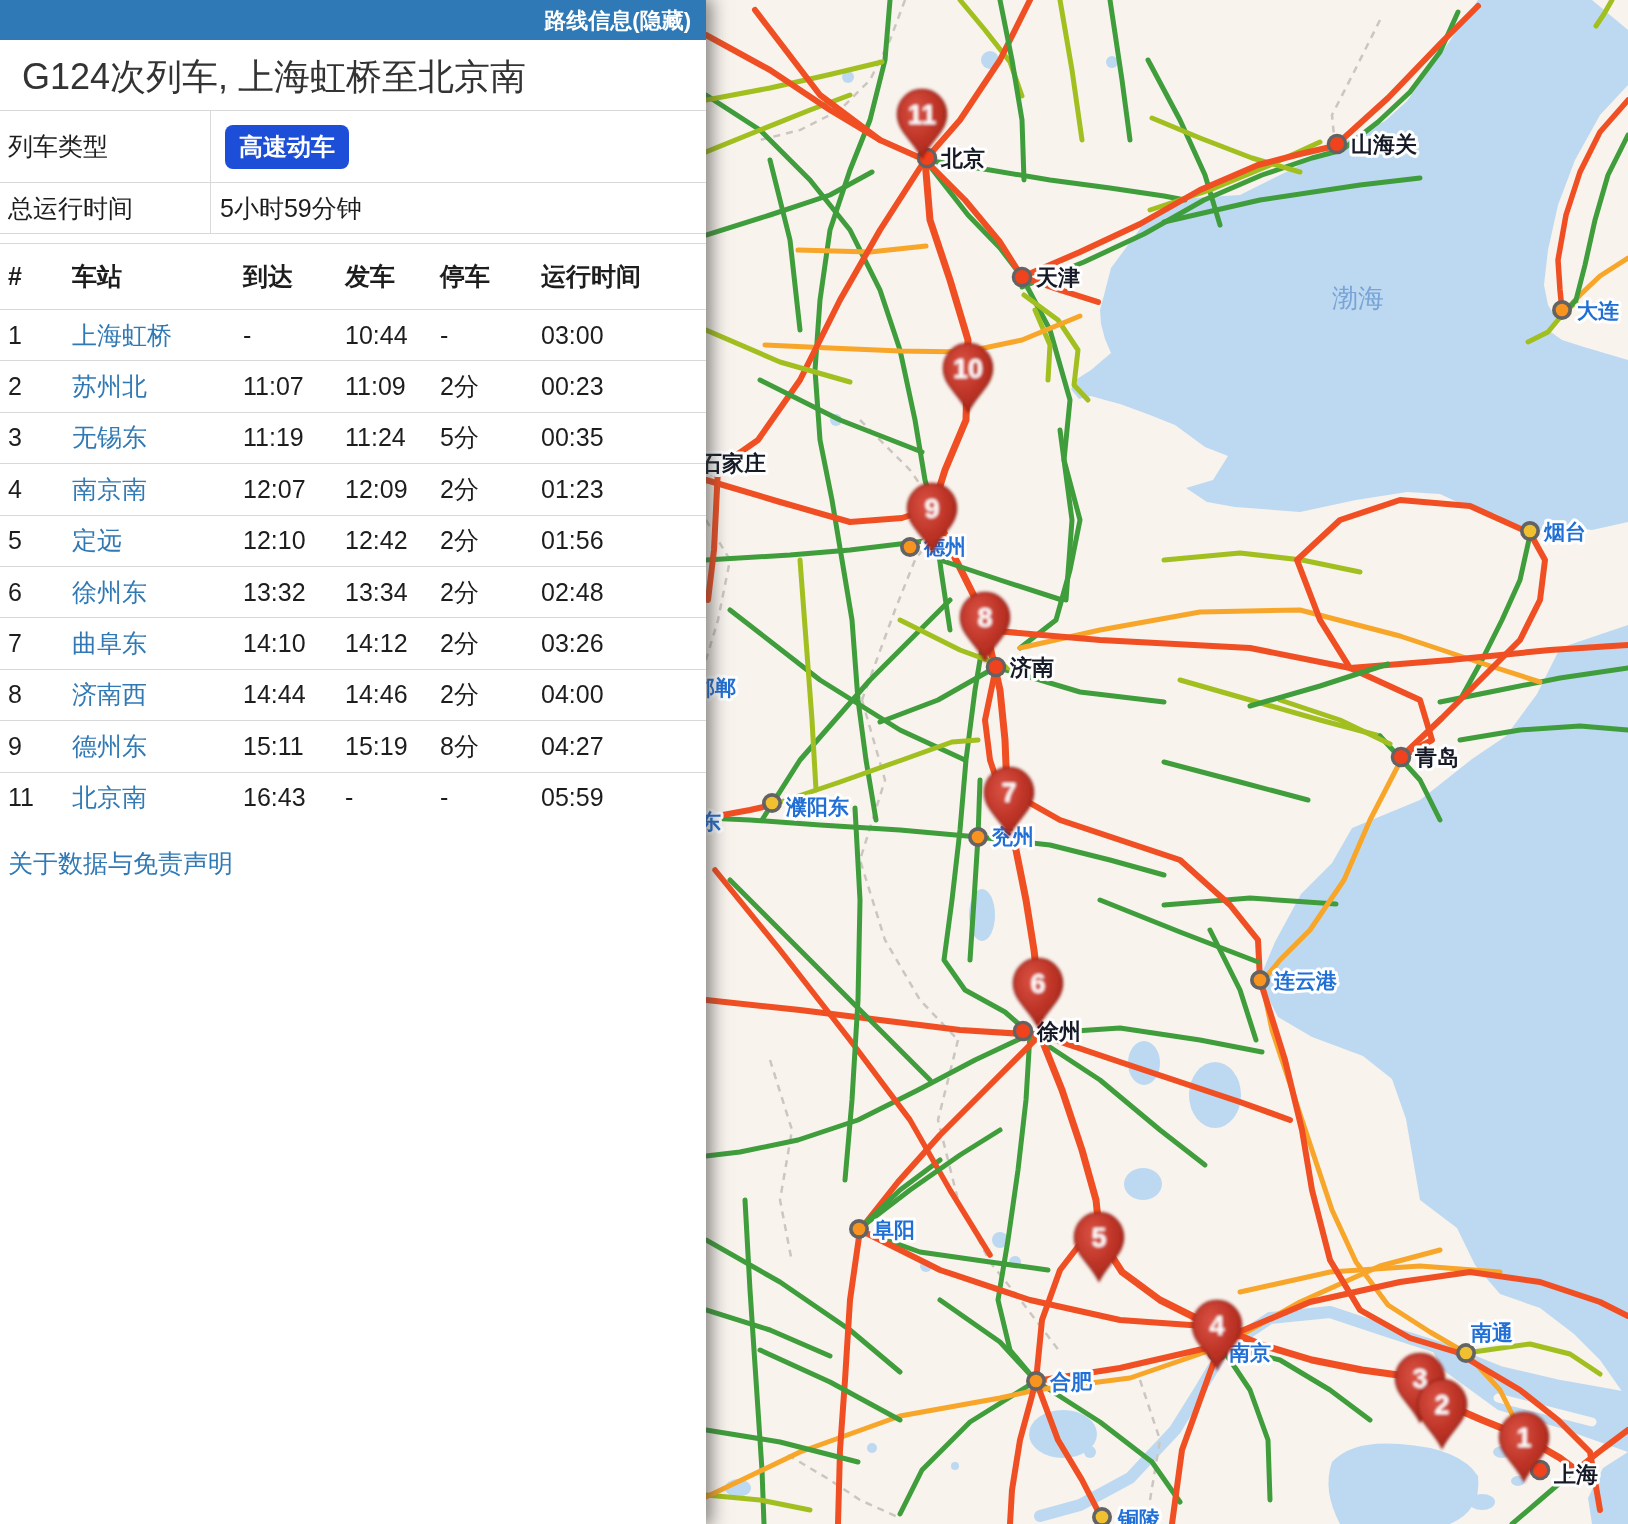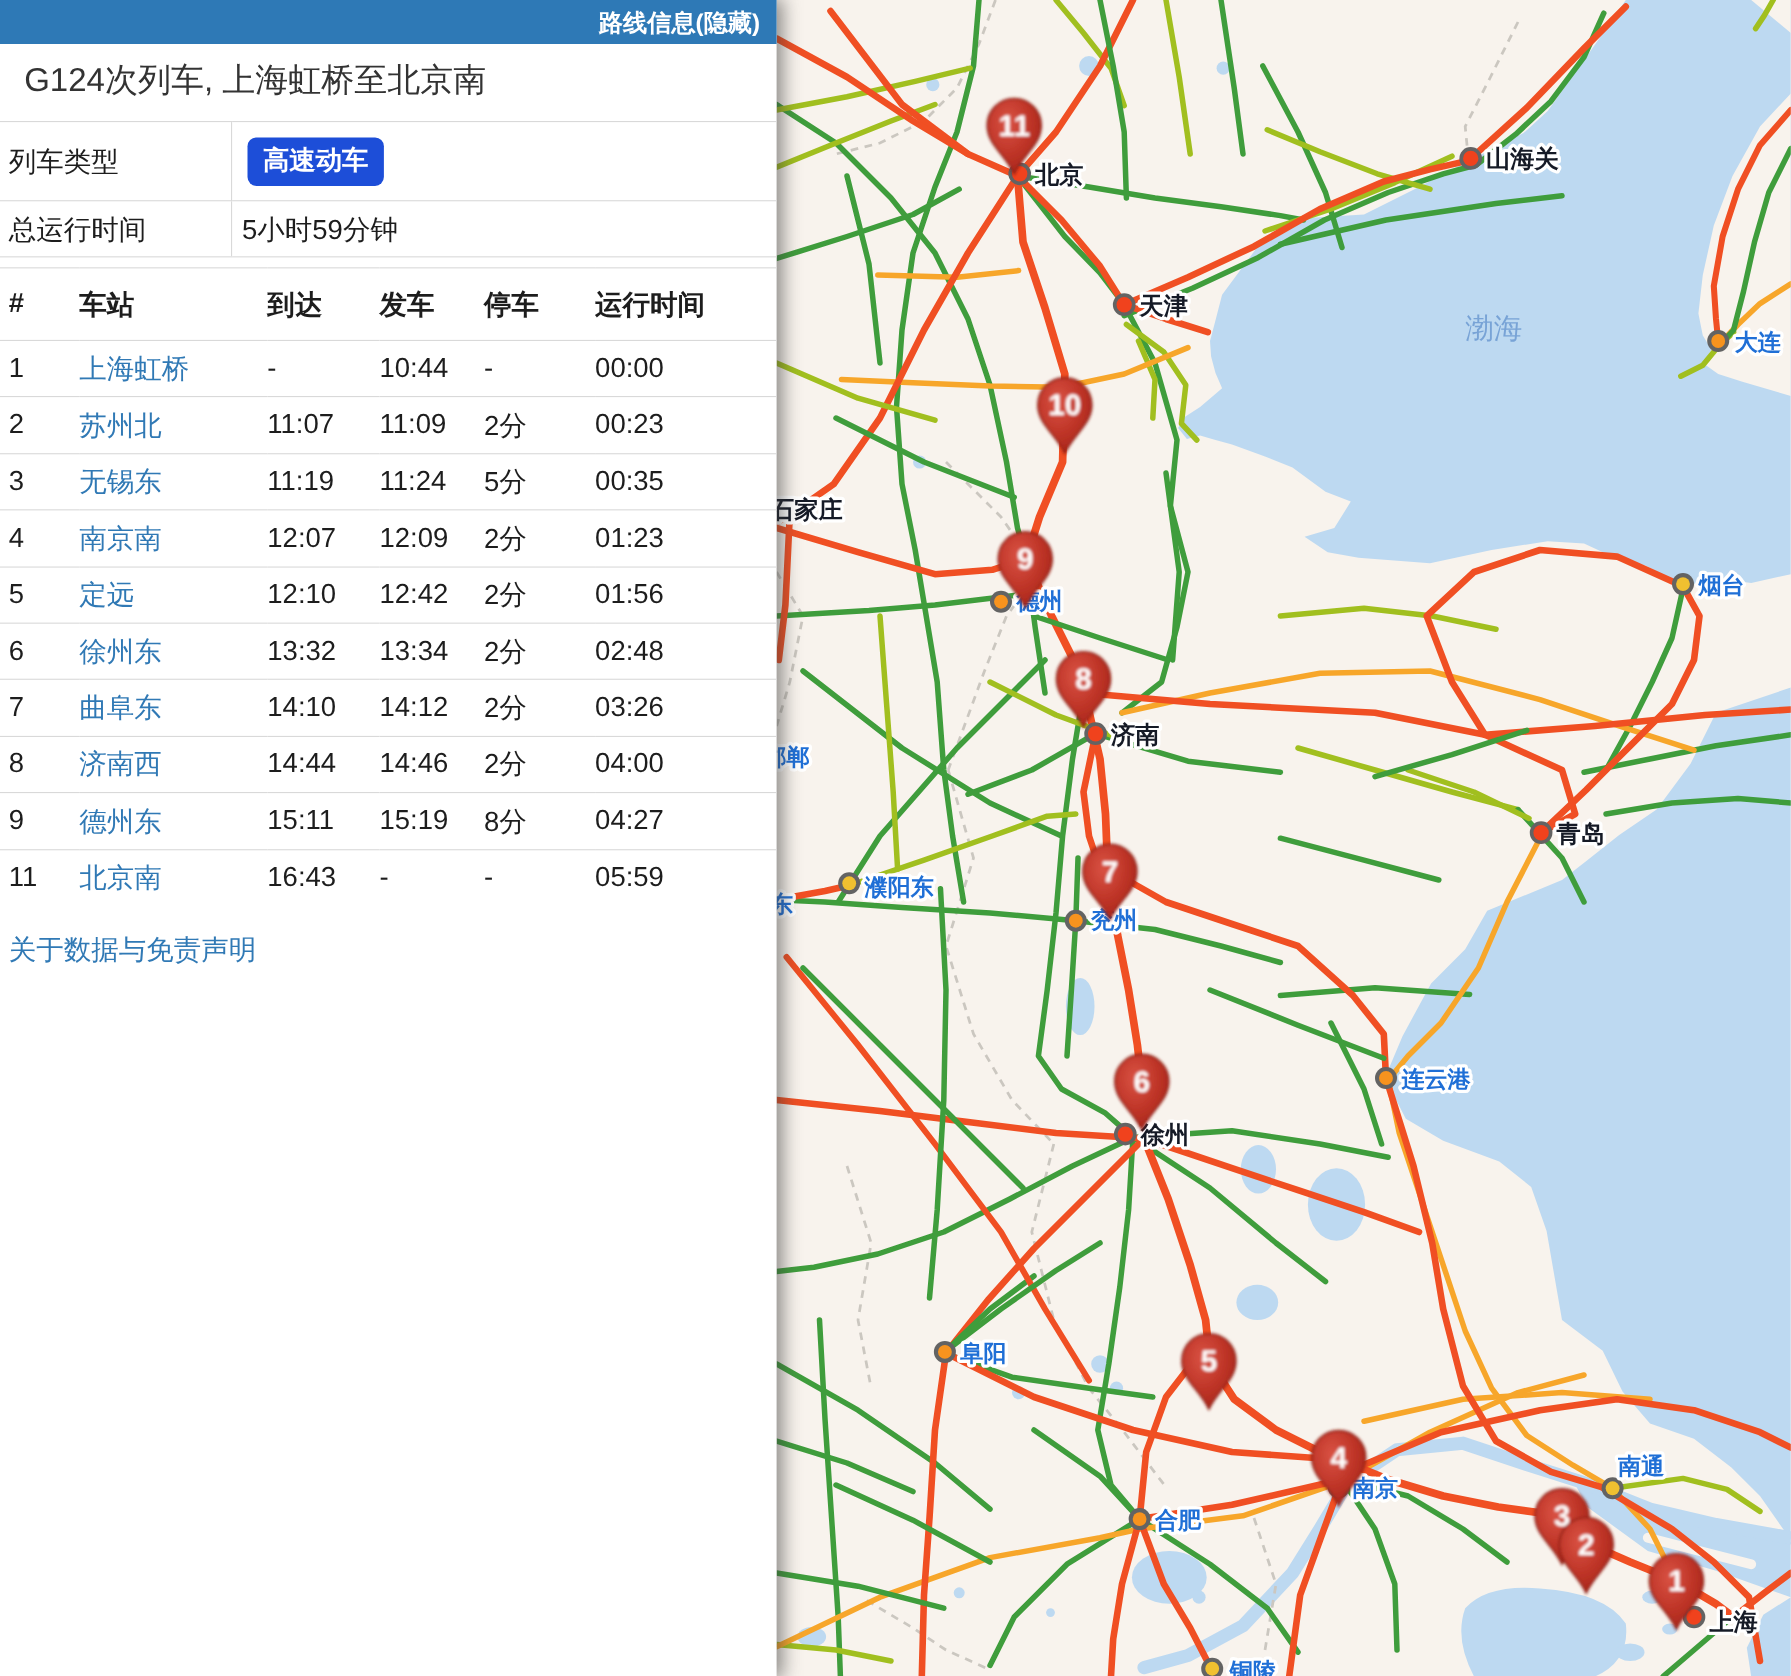--- a/index.html
+++ b/index.html
@@ -2,21 +2,21 @@
 <html><head>
 <meta charset="utf-8">
 <style>
 html,body{margin:0;padding:0;width:1628px;height:1524px;overflow:hidden;
  font-family:"Liberation Sans",sans-serif;background:#f8f3ed}
 #map{position:absolute;left:706px;top:0;width:922px;height:1524px}
 #panel{position:absolute;left:0;top:0;width:706px;height:1524px;background:#fff;
  box-shadow:4px 0 16px 2px rgba(60,60,60,.6)}
 .phead{height:40px;background:#2e79b6;color:#fff;font-size:22px;font-weight:bold;
  line-height:41px;padding:0 15px 0 17px;display:flex;justify-content:flex-end}
-.ptitle{font-size:30px;color:#333;padding:13px 0 0 22px;height:57px}
+.ptitle{font-size:36px;color:#333;padding:13px 0 0 22px;height:57px}
 table{border-collapse:collapse;width:706px;table-layout:fixed}
 td{font-size:25px;color:#1d1d1d;vertical-align:middle;padding:0}
 .info td{border-top:1px solid #d9d9d9}
 .info .r1 td{height:71px}
 .info .r2 td{height:50px;border-bottom:1px solid #d9d9d9}
 .info td.c1{width:202px;padding-left:8px}
 .info td.c2{border-left:1px solid #d9d9d9;padding-left:9px}
 .btn{display:inline-block;margin-left:5px;background:#1d4ed8;color:#fff;font-weight:bold;
  font-size:24px;line-height:44px;padding:0 14px;border-radius:8px}
 .tt{margin-top:9px}
@@ -378,21 +378,21 @@
           <td class="c4">发车</td>
           <td class="c5">停车</td>
           <td class="c6">运行时间</td>
         </tr>
 <tr>
           <td class="cn">1</td>
           <td class="cs"><a>上海虹桥</a></td>
           <td class="c3">-</td>
           <td class="c4">10:44</td>
           <td class="c5">-</td>
-          <td class="c6">00:00</td>
+          <td class="c6">03:00</td>
         </tr>
 <tr>
           <td class="cn">2</td>
           <td class="cs"><a>苏州北</a></td>
           <td class="c3">11:07</td>
           <td class="c4">11:09</td>
           <td class="c5">2分</td>
           <td class="c6">00:23</td>
         </tr>
 <tr>

